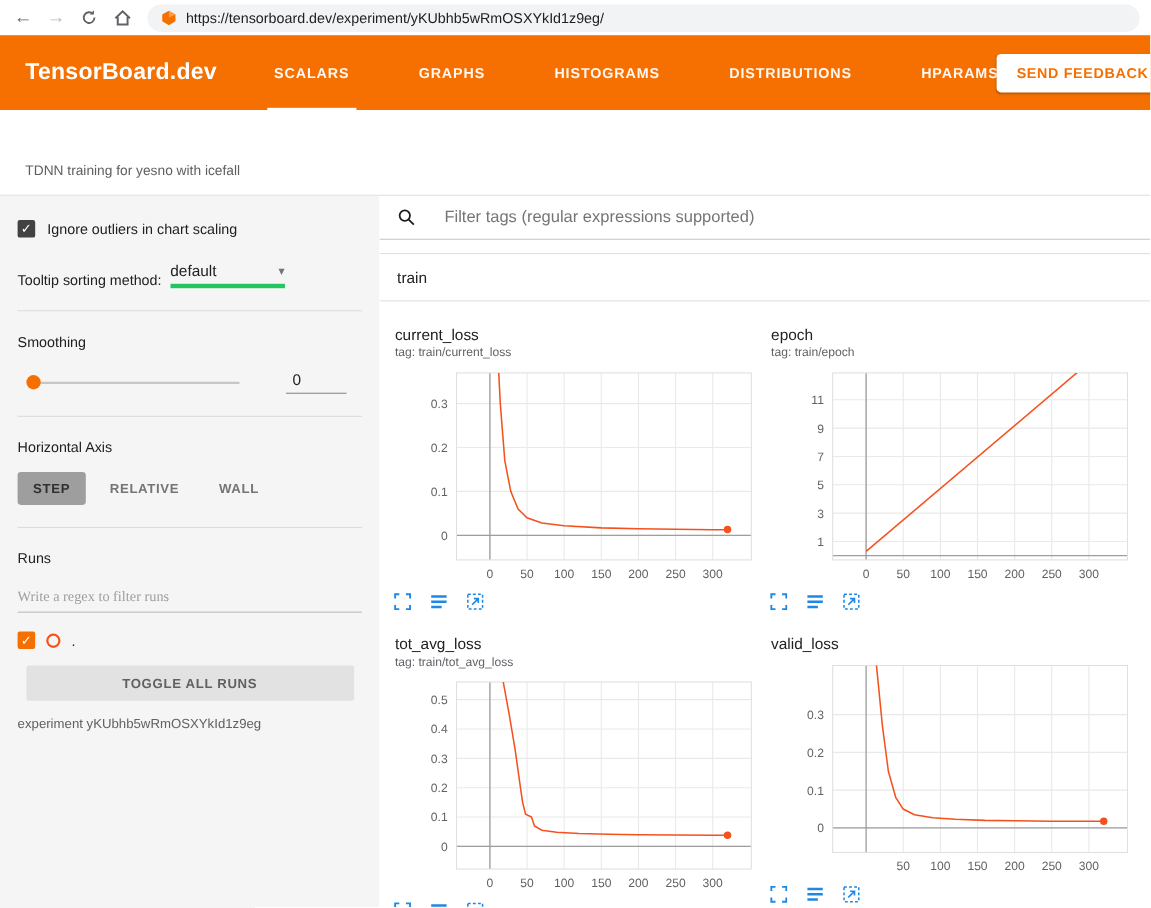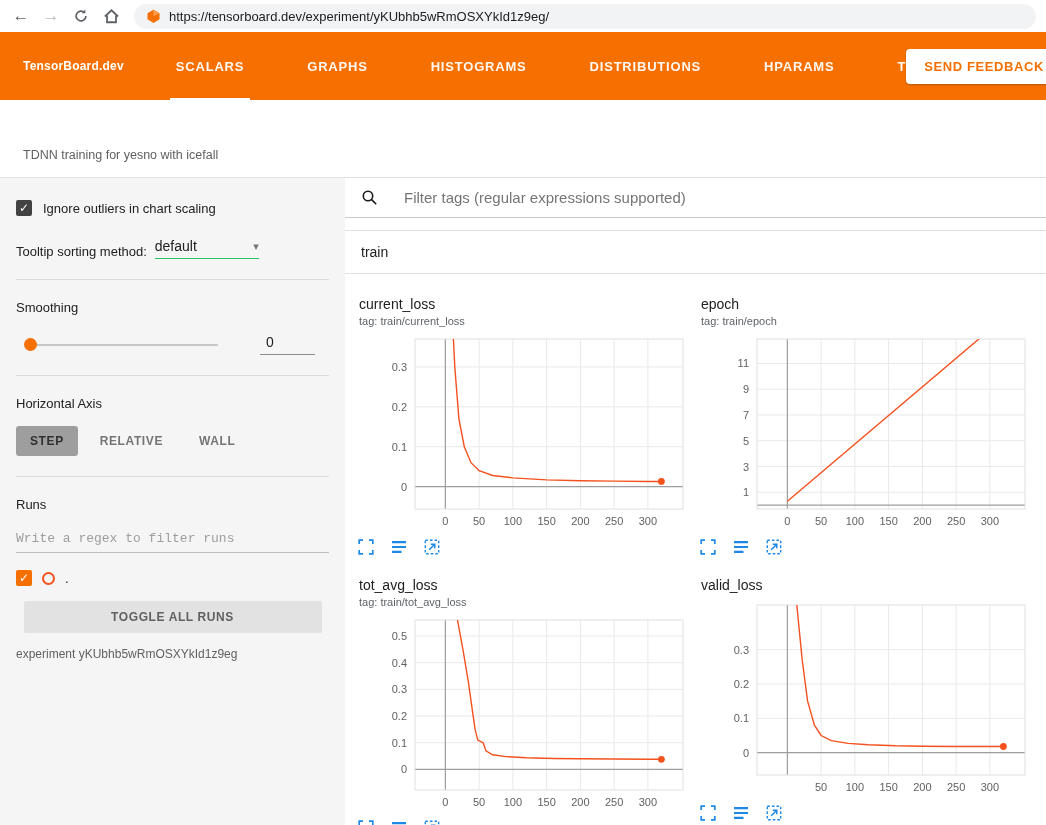--- a/index.html
+++ b/index.html
@@ -14,21 +14,21 @@
   .browser-bar { height:32px; display:flex; align-items:center; padding:0 10px 0 8px; background:#fff; gap:4px; }
   .nav-ic { width:26px; height:26px; display:flex; align-items:center; justify-content:center;
             font-size:17px; color:#5f6368; border-radius:50%; cursor:pointer; flex:0 0 auto; }
   .nav-ic.disabled { color:#b6babf; }
   .addr { flex:1; height:25px; margin-left:6px; background:#f1f3f4; border-radius:13px;
           display:flex; align-items:center; padding:0 12px; gap:8px; overflow:hidden; }
   .addr .url { font-size:13px; color:#202124; white-space:nowrap; }
 
   
   .tb-header { position:relative; height:68px; background:#f57000; display:flex; align-items:stretch; overflow:visible; }
-  .tb-title { align-self:center; margin-left:23px; color:#fff; font-size:12px; font-weight:700; letter-spacing:0.2px; }
+  .tb-title { align-self:center; margin-left:23px; color:#fff; font-size:21px; font-weight:700; letter-spacing:0.2px; }
   .tabs { display:flex; margin-left:36px; align-items:stretch;gap:31px; }
   .tab { position:relative; display:flex; align-items:center; padding:0 16px; color:rgba(255,255,255,0.95);
          font-size:13px; font-weight:600; letter-spacing:0.8px; cursor:pointer; white-space:nowrap; }
   .tab.active::after { content:""; position:absolute; left:10px; right:10px; bottom:0; height:2px; background:#fff; }
   .feedback { position:absolute; top:17px; right:-16px; background:#fff; color:#f57000; border:none;
               border-radius:4px; padding:10px 18px; font-size:13px; font-weight:700; letter-spacing:0.6px;
               font-family:inherit; cursor:pointer; white-space:nowrap; box-shadow:0 1px 2px rgba(0,0,0,0.25); }
 
   
   .exp-bar { height:78px; display:flex; align-items:flex-end; padding:0 0 15px 23px;
@@ -42,34 +42,34 @@
   .sidebar { width:345px; flex:0 0 345px; background:#f5f5f5; padding:22px 16px 0 16px; overflow:hidden; }
   .cb-row { display:flex; align-items:center; gap:11px; margin-bottom:13px; cursor:pointer; }
   .cb { width:16px; height:16px; border:2px solid #757575; border-radius:2px; background:transparent;
         display:inline-flex; align-items:center; justify-content:center; flex:0 0 auto; }
   .cb.on { background:#424242; border-color:#424242; }
   .cb.on::after { content:"\2713"; color:#fff; font-size:12px; font-weight:bold; line-height:1; }
   .cb.accent.on { background:#f57000; border-color:#f57000; }
   .cb-label, .sec-label, .tt-label { font-size:13px; color:#212121; }
   .tooltip-row { display:flex; align-items:flex-end; margin-top:22px; }
   .dd { display:inline-flex; align-items:center; justify-content:space-between; width:104px; margin-left:8px;
-        border-bottom:1px solid #22c55e; padding-bottom:4px; font-size:14px; color:#212121; cursor:pointer; }
+        border-bottom:4px solid #22c55e; padding-bottom:4px; font-size:14px; color:#212121; cursor:pointer; }
   .dd .caret { color:#757575; font-size:11px; }
   hr.div { border:none; border-top:1px solid #dcdcdc; margin:20px 0; }
   .slider-row { display:flex; align-items:center; margin:19px 0 2px 10px; }
   .track { position:relative; width:192px; height:2px; background:#c6c6c6; border-radius:1px; cursor:pointer; }
   .knob { position:absolute; left:-2px; top:-5.5px; width:13px; height:13px; border-radius:50%; background:#f57000; cursor:grab; }
   .slider-val { margin-left:auto; margin-right:14px; width:55px; font-size:14px; color:#212121;
                 border-bottom:1px solid #8d8d8d; padding:0 0 4px 6px; }
   .axis-btns { display:flex; gap:8px; margin-top:15px; }
   .axis-btn { border:none; background:transparent; color:#757575; font-size:12px; font-weight:600;
               letter-spacing:0.6px; padding:8px 14px; border-radius:3px; font-family:inherit; cursor:pointer; }
   .axis-btn.active { background:#9e9e9e; color:#303030; }
   .runs-filter { display:block; width:100%; margin-top:13px; background:transparent; border:none; outline:none;
-                 border-bottom:1px solid #bdbdbd; font-size:13px; padding:6px 0; font-family:Liberation Mono, monospace; color:#212121; }
+                 border-bottom:1px solid #bdbdbd; font-size:13px; padding:6px 0; font-family:Liberation Serif, serif; color:#212121; }
   .runs-filter::placeholder { color:#9e9e9e; }
   .run-row { display:flex; align-items:center; gap:10px; margin-top:17px; cursor:pointer; }
   .swatch { width:13px; height:13px; border:2px solid #f4511e; border-radius:50%; flex:0 0 auto; }
   .run-name { font-size:13px; color:#212121; }
   .toggle-runs { display:block; width:298px; margin:15px auto 0 auto; height:32px; background:#e2e2e2; border:none;
                  border-radius:2px; color:#616161; font-size:12px; font-weight:600; letter-spacing:0.6px;
                  font-family:inherit; cursor:pointer; }
   .exp-id { margin-top:14px; font-size:12px; color:#616161; }
 
   

